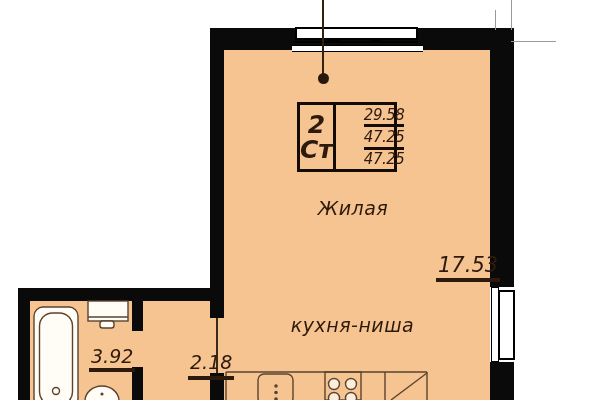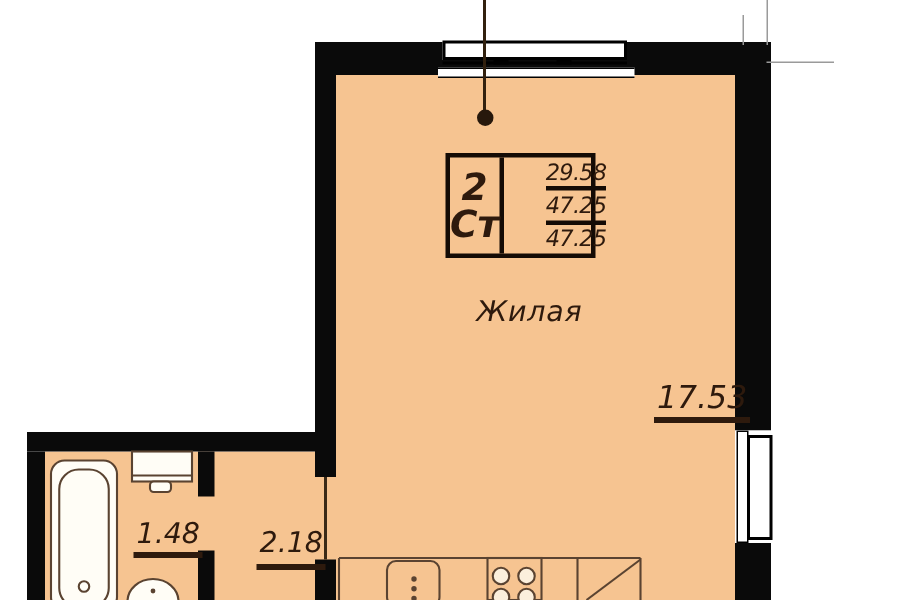--- a/index.html
+++ b/index.html
@@ -136,30 +136,33 @@
       <div class="cell b">29.58</div>
       <div class="cell b">47.25</div>
       <div class="cell">47.25</div>
     </div>
   </div>
 
   <div class="abs txt roomname" style="left:278px;top:197px;width:150px;">
     <div>Жилая</div>
   </div>
 
+  <div class="abs txt roomname" style="left:280px;top:314px;width:145px;">
+    <div>кухня-ниша</div>
+  </div>
 
   <div class="abs txt area" style="left:436px;top:254px;">
     <div class="num">17.53</div>
     <div class="ul"></div>
   </div>
 
 
   <div class="abs txt area small" style="left:89px;top:346px;">
-    <div class="num">1.48</div>
+    <div class="num">3.92</div>
     <div class="ul"></div>
   </div>
 
-  <div class="abs txt area small" style="left:171px;top:352px;">
+  <div class="abs txt area small" style="left:188px;top:352px;">
     <div class="num">2.18</div>
     <div class="ul" style="margin-top:4px;"></div>
   </div>
 
 </div>
 
 </body></html>

